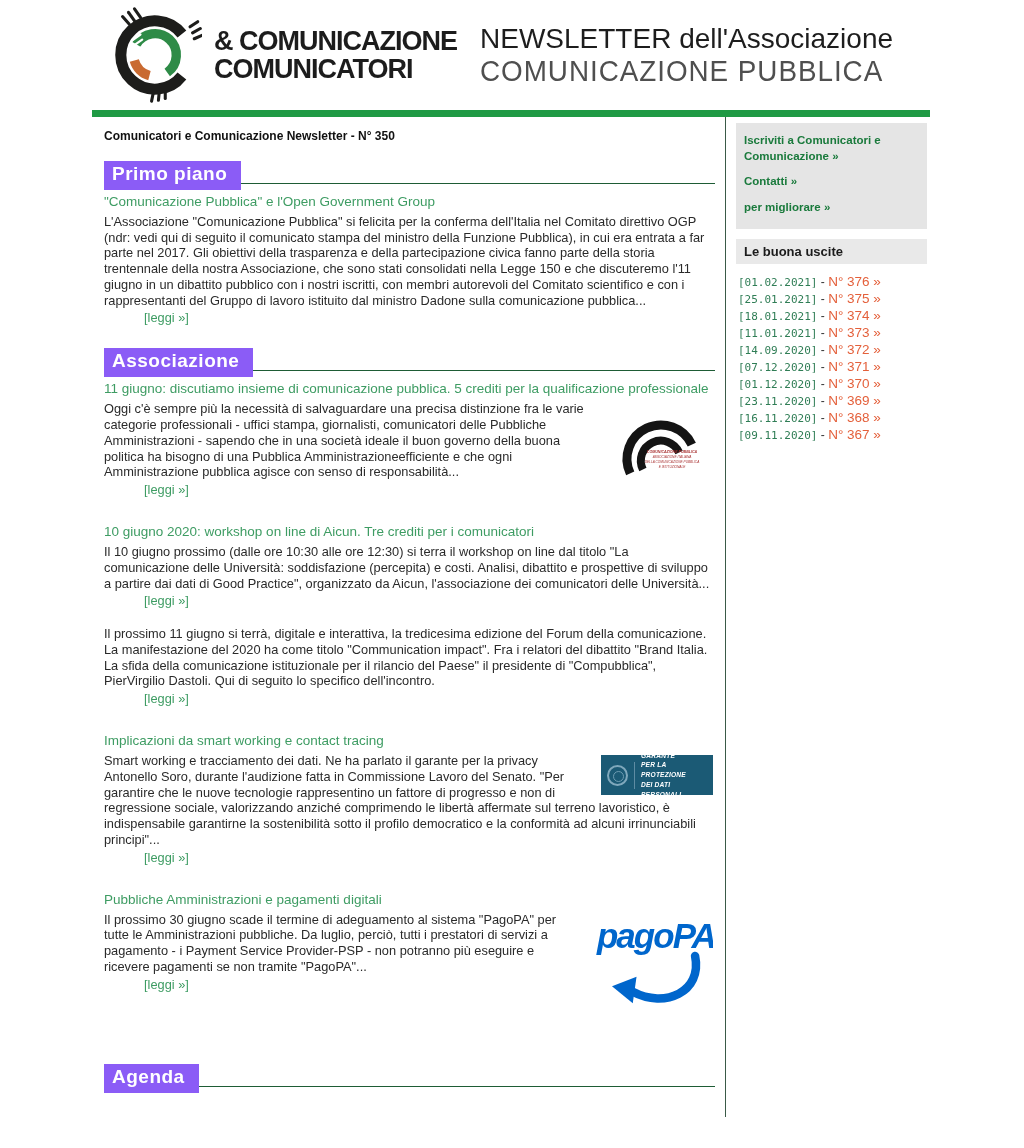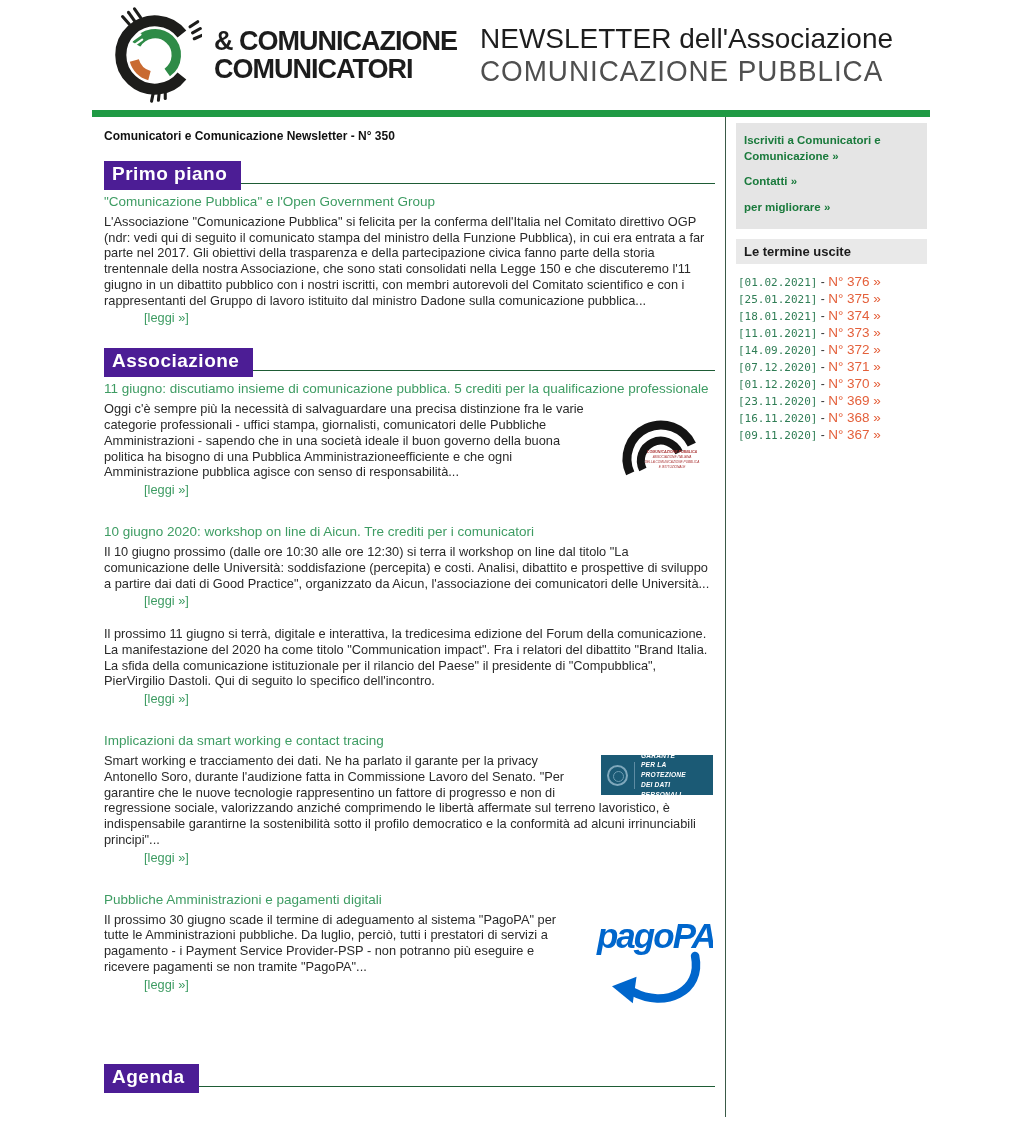--- a/index.html
+++ b/index.html
@@ -18,21 +18,21 @@
 
   
   .columns { display:flex; min-height:1000px; }
   main { width:634px; border-right:1px solid #3a5a47; padding:8px 10px 0 12px; }
   aside { width:203px; padding:6px 0 0 10px; }
 
   h1.page-title { font-size:12px; margin:4px 0 16px; color:#111; }
 
   .section-head { border-bottom:1px solid #1E5C35; margin:20px 0 10px; height:25px; }
   .section-head.first { margin-top:6px; }
-  .tag { display:inline-block; background:#4c1d95; color:#fff; font-weight:bold; font-size:19px; letter-spacing:.5px; padding:2px 14px 5px 8px; position:relative; top:2px;text-align:right; }
+  .tag { display:inline-block; background:#8b5cf6; color:#fff; font-weight:bold; font-size:19px; letter-spacing:.5px; padding:2px 14px 5px 8px; position:relative; top:2px;text-align:right; }
 
   article { margin-bottom:17px; }
   article::after { content:""; display:block; clear:both; }
   .art-title { color:#3E9C63; font-size:13.5px; font-weight:normal; margin:0 0 5px; }
   .art-body { font-size:12.8px; line-height:1.23; margin:0; color:#2a2a2a; }
   .leggi { color:#3E9C63; font-size:12.8px; display:inline-block; margin-top:2px; cursor:pointer; text-decoration:none;padding-left:40px; }
   .float-img { float:right; margin:2px 2px 4px 14px;font-style:italic; }
 
   
   .side-box { background:#e5e5e5; width:191px; padding:10px 8px 4px; margin-bottom:10px; }
@@ -169,21 +169,21 @@
 
     </main>
 
     <aside>
       <div class="side-box">
         <div class="side-link">Iscriviti a Comunicatori e Comunicazione »</div>
         <div class="side-link">Contatti »</div>
         <div class="side-link">per migliorare »</div>
       </div>
 
-      <div class="side-head">Le termine uscite</div>
+      <div class="side-head">Le buona uscite</div>
 
       <div class="issues">
         <div class="issue"><span class="issue-date">[01.02.2021]</span> <span class="issue-dash">-</span> <a class="issue-num">N° 376 »</a></div>
         <div class="issue"><span class="issue-date">[25.01.2021]</span> <span class="issue-dash">-</span> <a class="issue-num">N° 375 »</a></div>
         <div class="issue"><span class="issue-date">[18.01.2021]</span> <span class="issue-dash">-</span> <a class="issue-num">N° 374 »</a></div>
         <div class="issue"><span class="issue-date">[11.01.2021]</span> <span class="issue-dash">-</span> <a class="issue-num">N° 373 »</a></div>
         <div class="issue"><span class="issue-date">[14.09.2020]</span> <span class="issue-dash">-</span> <a class="issue-num">N° 372 »</a></div>
         <div class="issue"><span class="issue-date">[07.12.2020]</span> <span class="issue-dash">-</span> <a class="issue-num">N° 371 »</a></div>
         <div class="issue"><span class="issue-date">[01.12.2020]</span> <span class="issue-dash">-</span> <a class="issue-num">N° 370 »</a></div>
         <div class="issue"><span class="issue-date">[23.11.2020]</span> <span class="issue-dash">-</span> <a class="issue-num">N° 369 »</a></div>

